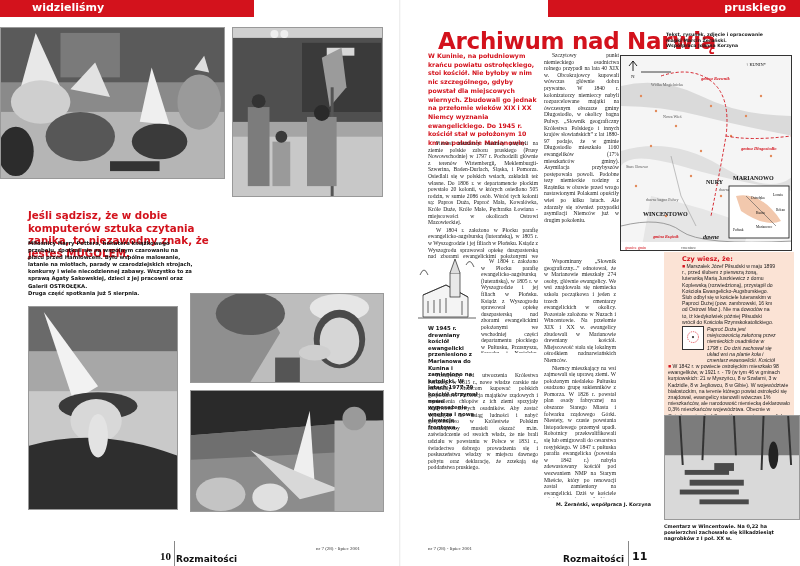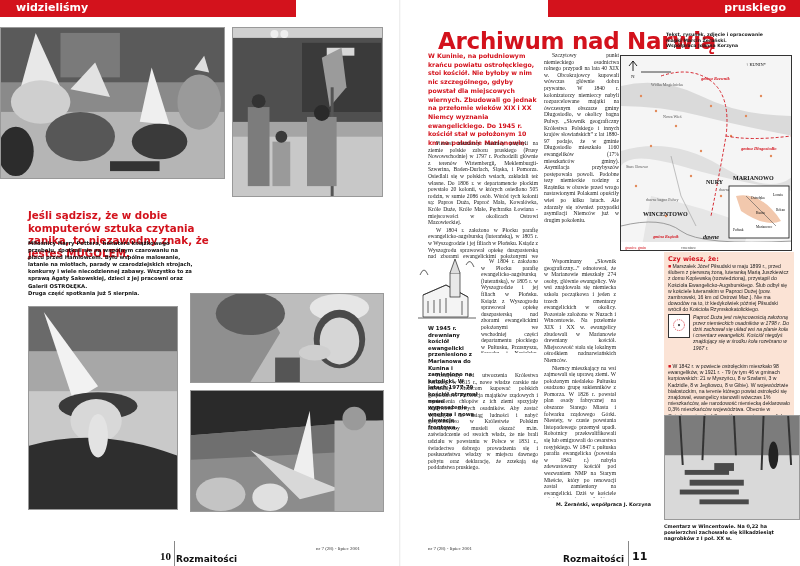--- a/index.html
+++ b/index.html
@@ -2,21 +2,21 @@
 <html><head>
 <meta charset="utf-8">
 <style>
   * { box-sizing: border-box; margin: 0; padding: 0; }
   html, body { width: 800px; height: 566px; overflow: hidden; background: #fff; }
   body { font-family: "Liberation Serif", serif; color: #111; position: relative; }
   .abs { position: absolute; }
 
   
   .band { background: #d3121c; color: #fff; font-family: "DejaVu Sans", sans-serif; font-weight: bold; font-size: 11px; height: 17px; line-height: 16px; }
-  #band-left { left: 0; top: 0; width: 296px; padding-left: 16px; }
+  #band-left { left: 0; top: 0; width: 254px; padding-left: 32px; }
   #band-right { left: 548px; top: 0; width: 252px; text-align: right; padding-right: 14px; }
 
   
   .photo { border: 1px solid #999; overflow: hidden; }
   .photo svg { display: block; width: 100%; height: 100%; }
 
   .red-lead { font-family: "DejaVu Sans", sans-serif; font-weight: bold; color: #d3121c; }
   .bold-black { font-family: "DejaVu Sans", sans-serif; font-weight: bold; color: #111; }
   .body-text { font-family: "Liberation Serif", serif; font-size: 5.6px; line-height: 6.6px; color: #222; text-align: justify; }
   .body-text p { text-indent: 8px; margin-bottom: 1px; }
@@ -257,21 +257,21 @@
       <text x="155" y="155" class="map-label" style="font-size:3.5px;fill:#111">Różan</text>
       <text x="112" y="175" class="map-label" style="font-size:3.5px;fill:#111">Pułtusk</text>
       <text x="135" y="172" class="map-label" style="font-size:3.5px;fill:#111">Marianowo</text>
     </g>
     <rect x="0" y="186" width="172" height="10" fill="#fff"></rect>
     <text x="4" y="193" class="map-label" style="fill:#d3121c">granice gmin</text>
     <text x="60" y="193" class="map-label">cmentarz</text>
   </svg>
 </div>
 
-<div class="abs info-box" style="left:664px;top:252px;width:130px;height:110px;padding:3px 4px;">
+<div class="abs info-box" style="left:664px;top:252px;width:130px;height:110px;padding:3px 18px;">
   <div class="info-title">Czy wiesz, że:</div>
   <div class="info-text" style="font-style:normal;">
     <span class="bullet">■ </span><span>Marszałek Józef Piłsudski w maju 1899 r., przed ślubem z pierwszą żoną, luteranką Marią Juszkiewicz z domu Koplewską (rozwiedzioną), przystąpił do Kościoła Ewangelicko-Augsburskiego. Ślub odbył się w kościele luteranskim w Paproci Dużej (pow. zambrowski, 16 km od Ostrowi Maz.). Nie ma dowodów na to, iż kiedykolwiek później Piłsudski wrócił do Kościoła Rzymskokatolickiego.</span>
   </div>
   <div style="display:flex;gap:3px;margin-top:1px;">
     <div style="width:22px;height:24px;border:1px solid #333;background:#fff;flex:none;">
       <svg viewBox="0 0 22 24" width="20" height="22">
           <circle cx="11" cy="11" r="6" fill="none" stroke="#d3121c" stroke-width="0.7" stroke-dasharray="1.5,1"></circle>
           <circle cx="11" cy="11" r="1.2" fill="#333"></circle>
         </svg>

